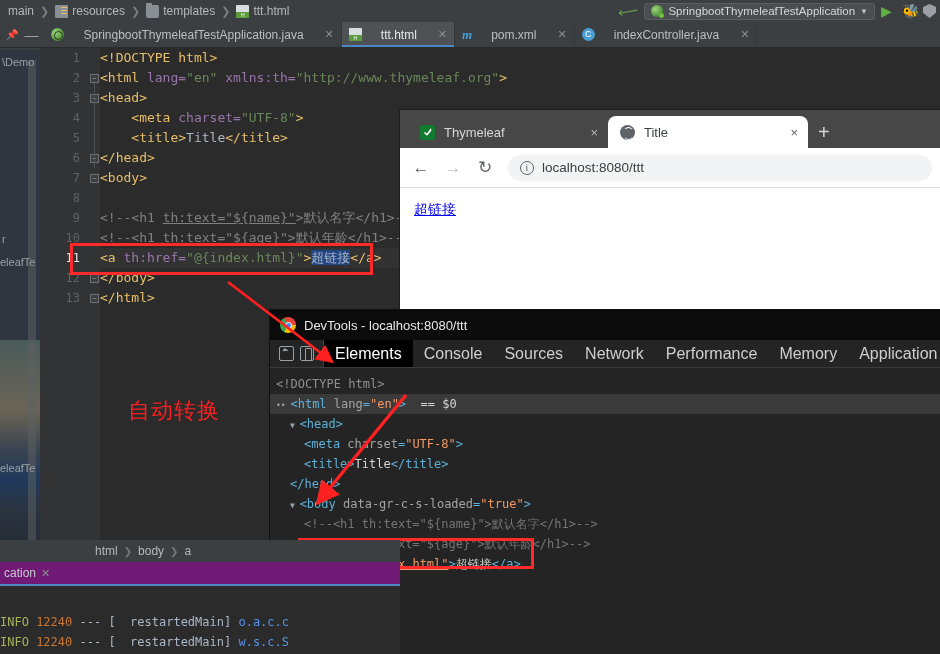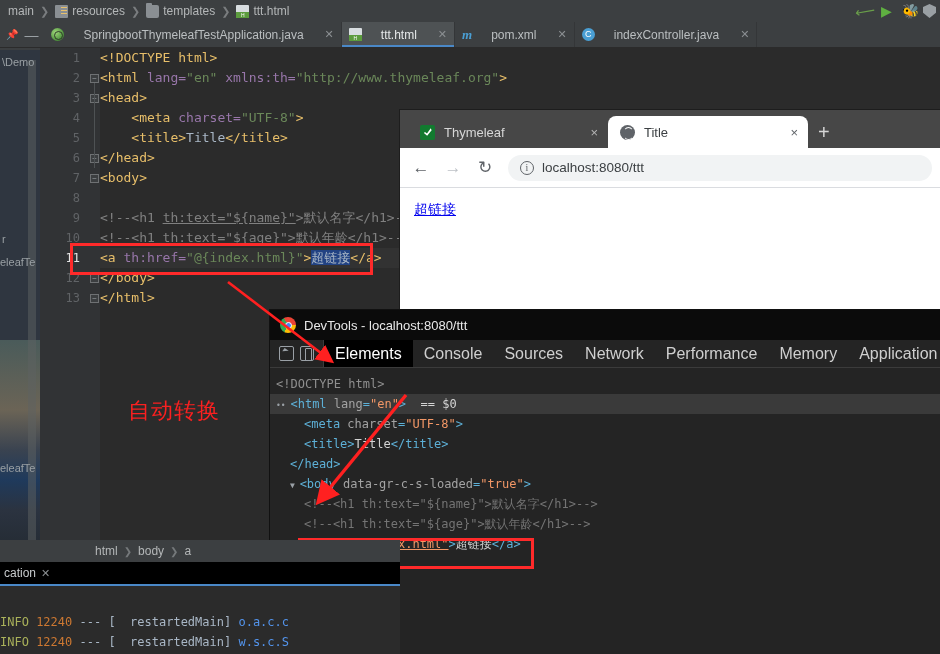--- a/index.html
+++ b/index.html
@@ -170,21 +170,21 @@
   .d-cmt { color:#747474; }
   .d-doc { color:#8f8f8f; }
   .d-dollar { color:#d4d4d4; }
   .tri { color:#9aa0a6; font-size:8px; }
 
   
   .ide-bottom { position:absolute; left:0; top:540px; width:400px; height:114px; background:#3c3f41; }
   .bc-bar { position:absolute; left:40px; top:540px; width:360px; height:22px; background:#3c3f41;
     display:flex; align-items:center; gap:6px; padding-left:55px; font-size:12px; color:#b4b7b8; }
   .bc-sep { color:#75797b; font-size:10px; }
-  .tool-tab { position:absolute; left:0; top:562px; width:400px; height:24px; background:#000000;
+  .tool-tab { position:absolute; left:0; top:562px; width:400px; height:24px; background:#701a75;
     display:flex; align-items:center; font-size:12px; color:#c8cbcd; padding-left:4px; gap:5px;
     border-bottom:2px solid #4a88c7; }
   .console { position:absolute; left:0; top:586px; width:400px; height:80px; background:#2b2b2b;
     font-family:"DejaVu Sans Mono", monospace; font-size:12px; line-height:20px; white-space:pre; padding-top:26px; }
   .c-info { color:#a9b15a; }
   .c-pid { color:#cc7832; }
   .c-dash { color:#a9b7c6; }
   .c-thread { color:#a9b7c6; }
   .c-logger { color:#5394ec; }
 
@@ -220,20 +220,25 @@
       <span>templates</span>
     </div>
     <span class="crumb-sep">❯</span>
     <div class="crumb">
       <span class="mini-ico ico-html"></span>
       <span>ttt.html</span>
     </div>
 
     <div class="ide-top-right">
       <span class="hammer">⟵</span>
+      <div class="runcfg">
+        <span class="runcfg-ico"></span>
+        <span>SpringbootThymeleafTestApplication</span>
+        <span class="chev">▼</span>
+      </div>
       <span class="tool-ico ico-run">▶</span>
       <span class="tool-ico ico-bug">🐝</span>
       <span class="ico-shield"></span>
     </div>
   </div>
 
   <div class="tabstrip">
     <div class="tb-left">
       <span class="pin-ico">📌</span>
       <span class="minus-ico">—</span>
@@ -334,20 +339,21 @@
       <div class="dt-tab">Sources</div>
       <div class="dt-tab">Network</div>
       <div class="dt-tab">Performance</div>
       <div class="dt-tab">Memory</div>
       <div class="dt-tab">Application</div>
       <div class="dt-tab">Security</div>
     </div>
     <div class="dt-body" id="dtbody">
         <div class="dl" style="padding-left: 6px;"><span class="d-doc">&lt;!DOCTYPE html&gt;</span></div>
         <div class="dl sel0" style="padding-left: 6px;"><span class="tri">•• </span><span class="d-tag">&lt;html </span><span class="d-attr">lang</span><span class="d-tag">=</span><span class="d-val">"en"</span><span class="d-tag">&gt;</span><span class="d-dollar">  == $0</span></div>
+        <div class="dl" style="padding-left: 20px;"><span class="tri">▼ </span><span class="d-tag">&lt;head&gt;</span></div>
         <div class="dl" style="padding-left: 34px;"><span class="d-tag">&lt;meta </span><span class="d-attr">charset</span><span class="d-tag">=</span><span class="d-val">"UTF-8"</span><span class="d-tag">&gt;</span></div>
         <div class="dl" style="padding-left: 34px;"><span class="d-tag">&lt;title&gt;</span><span class="d-txt">Title</span><span class="d-tag">&lt;/title&gt;</span></div>
         <div class="dl" style="padding-left: 20px;"><span class="d-tag">&lt;/head&gt;</span></div>
         <div class="dl" style="padding-left: 20px;"><span class="tri">▼ </span><span class="d-tag">&lt;body </span><span class="d-attr">data-gr-c-s-loaded</span><span class="d-tag">=</span><span class="d-val">"true"</span><span class="d-tag">&gt;</span></div>
         <div class="dl" style="padding-left: 34px;"><span class="d-cmt">&lt;!--&lt;h1 th:text="${name}"&gt;默认名字&lt;/h1&gt;--&gt;</span></div>
         <div class="dl" style="padding-left: 34px;"><span class="d-cmt">&lt;!--&lt;h1 th:text="${age}"&gt;默认年龄&lt;/h1&gt;--&gt;</span></div>
         <div class="dl" style="padding-left: 34px;"><span class="d-tag">&lt;a </span><span class="d-attr">href</span><span class="d-tag">=</span><span class="d-val under">"index.html"</span><span class="d-tag">&gt;</span><span class="d-txt">超链接</span><span class="d-tag">&lt;/a&gt;</span></div>
         <div class="dl" style="padding-left: 20px;"><span class="d-tag">&lt;/body&gt;</span></div>
         <div class="dl" style="padding-left: 6px;"><span class="d-tag">&lt;/html&gt;</span></div>
       </div>

